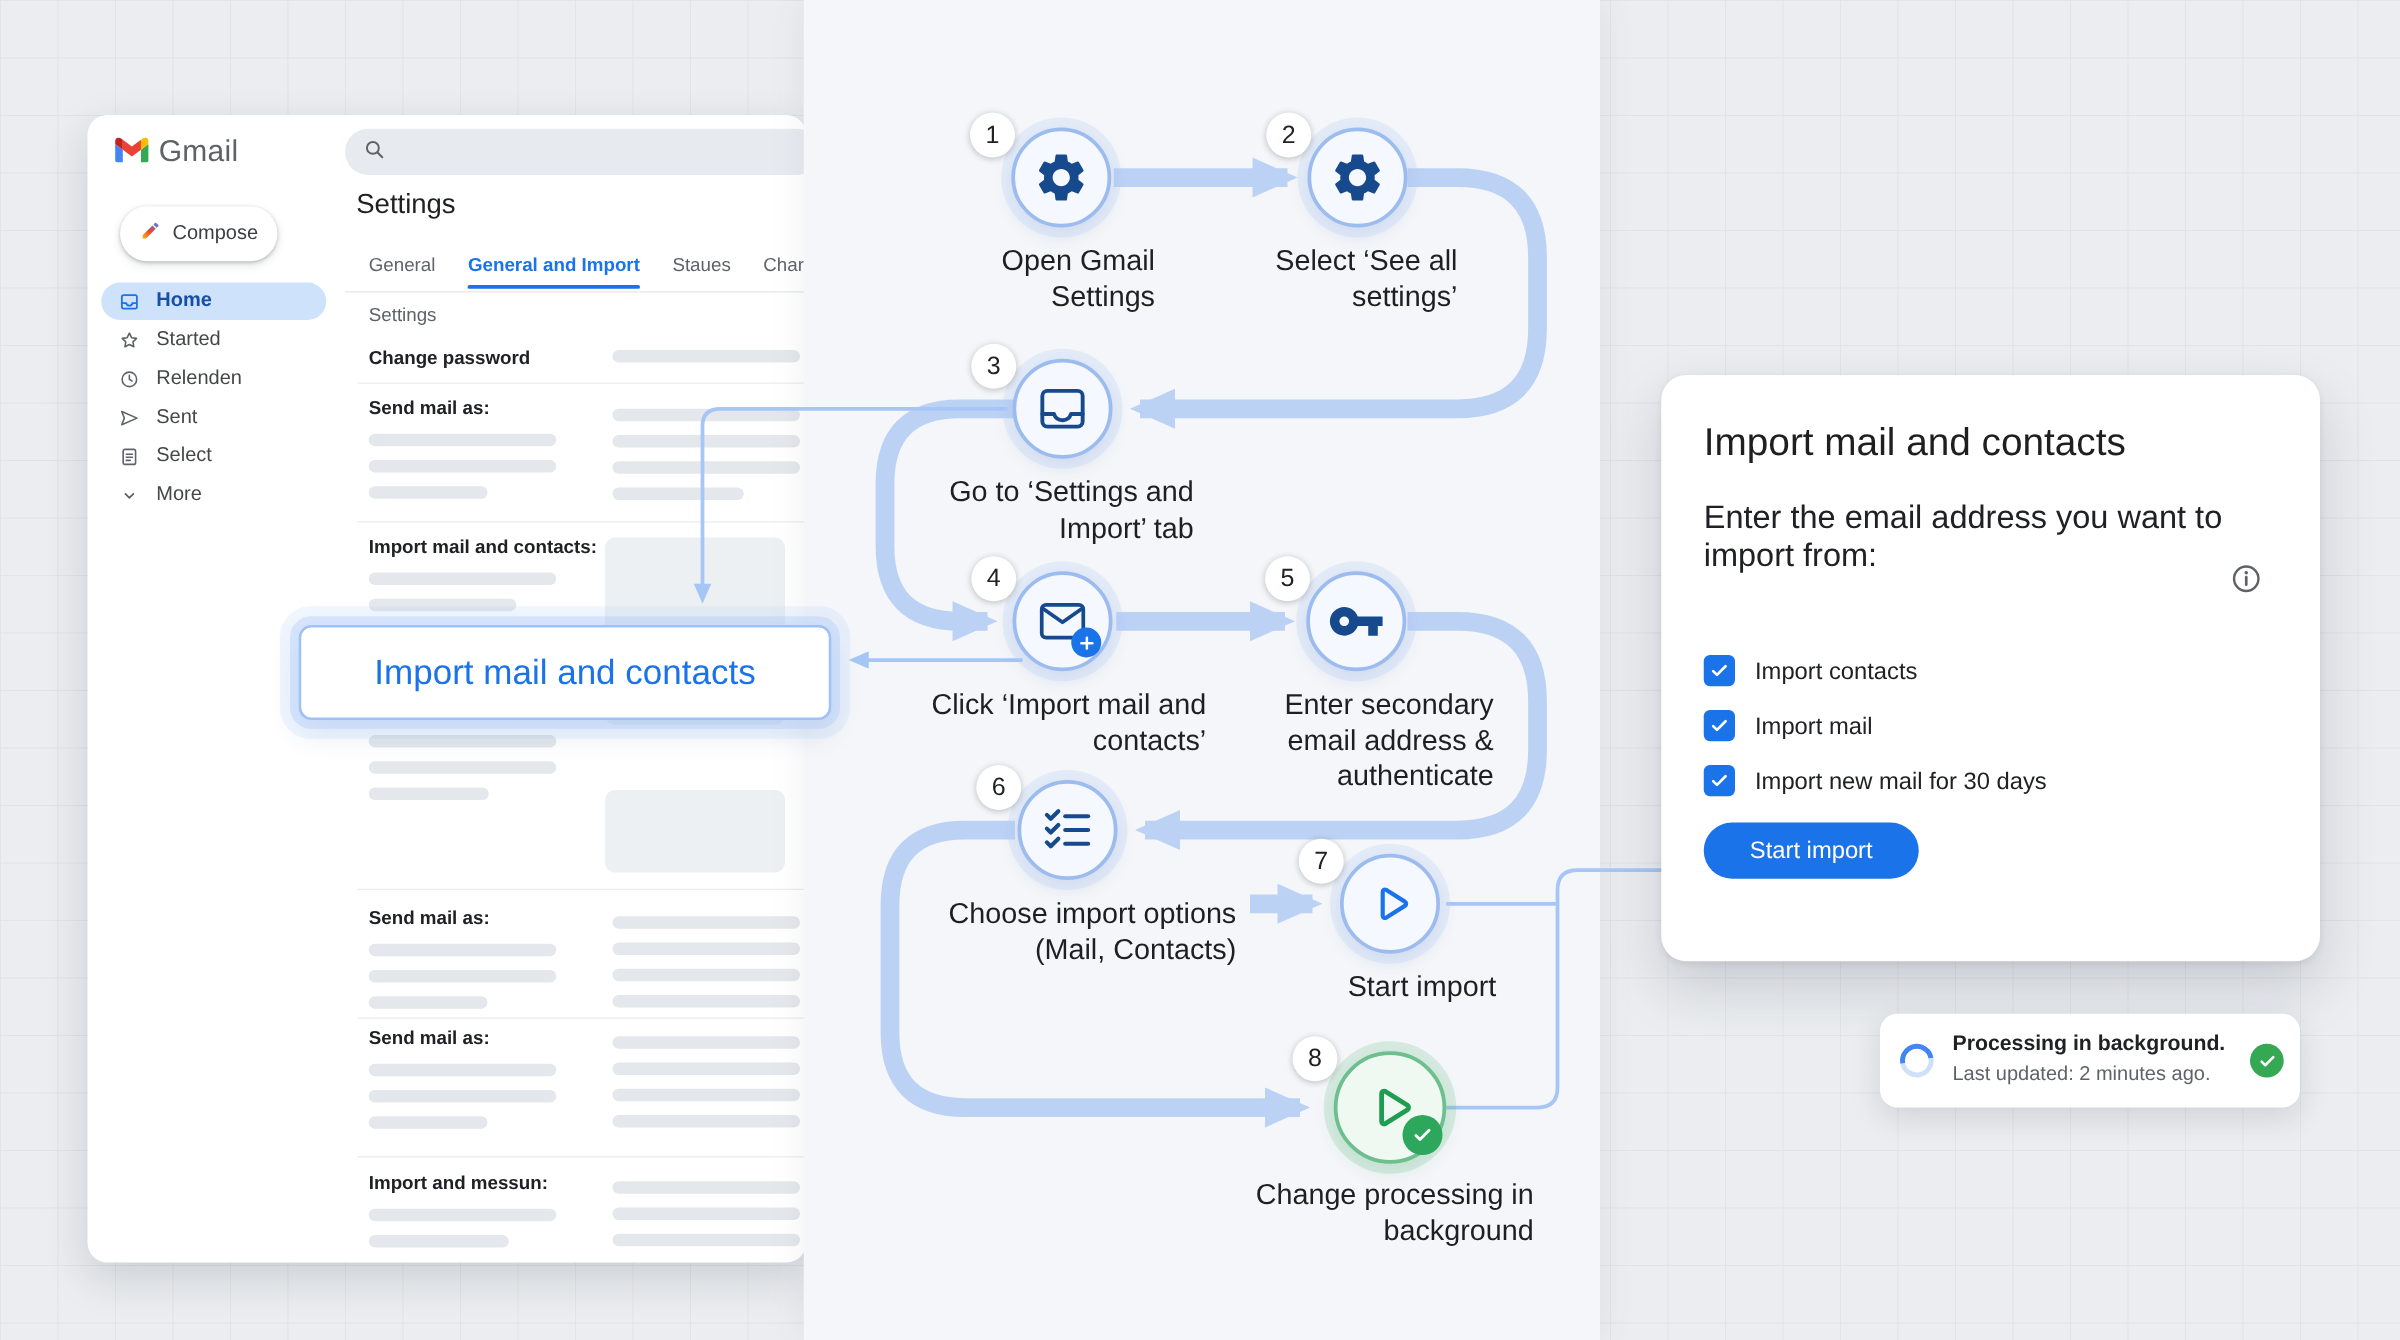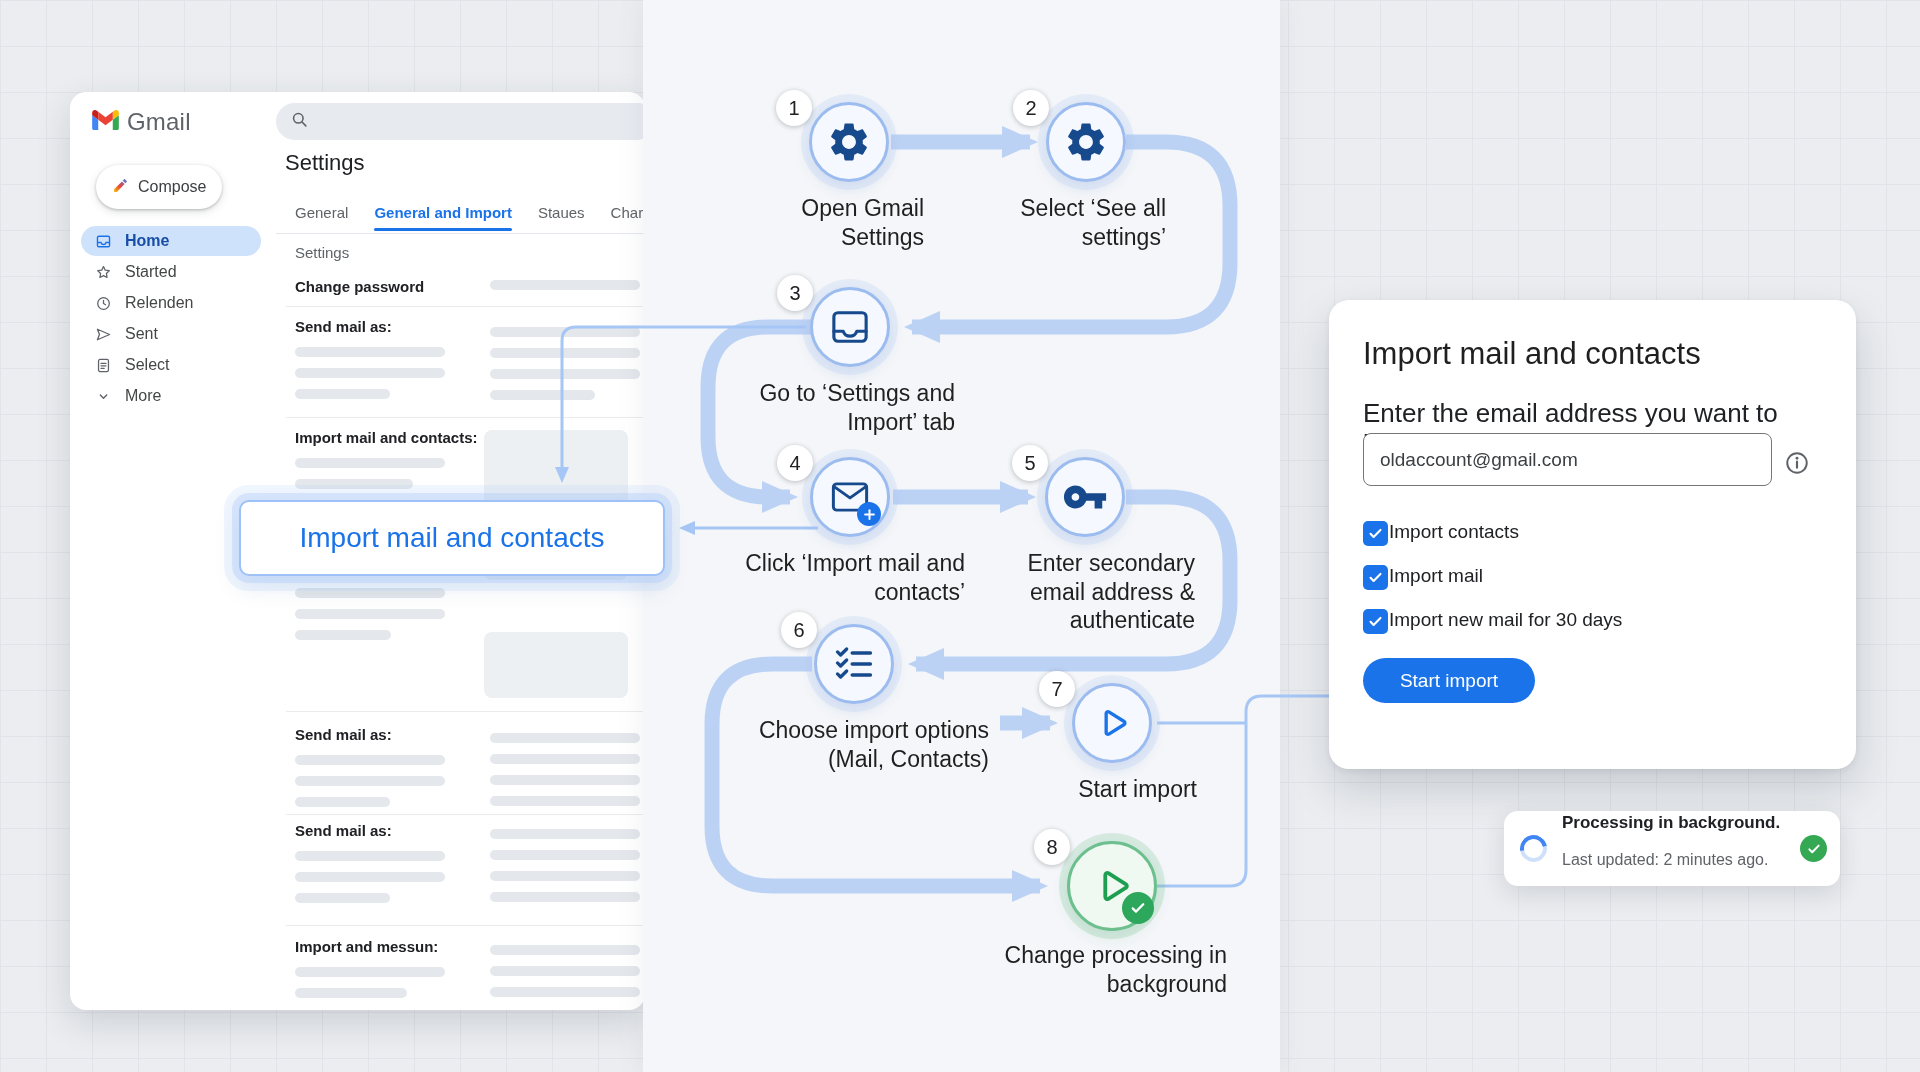--- a/index.html
+++ b/index.html
@@ -76,36 +76,36 @@
 
   
   .dialog{position:absolute;left:1329px;top:300px;width:527px;height:469px;background:#fff;
     border-radius:20px;z-index:4;box-shadow:0 2px 6px rgba(0,0,0,.07),0 20px 44px rgba(40,50,70,.18);}
   .dlg-title{position:absolute;left:34px;top:36px;font-size:31px;font-weight:500;color:#1f1f1f;}
   .dlg-prompt{position:absolute;left:34px;top:98px;font-size:26px;color:#202124;}
   .email-input{position:absolute;left:34px;top:133px;width:409px;height:53px;box-sizing:border-box;
     border:1.5px solid #747775;border-radius:8px;font-size:19px;color:#3c4043;padding:0 16px;
     background:#fff;font-family:inherit;outline:none;}
   .info-icon{position:absolute;left:455px;top:150px;display:flex;}
-  .opt{position:absolute;left:34px;display:flex;align-items:flex-start;gap:1px;height:28px;}
+  .opt{position:absolute;left:34px;display:flex;align-items:flex-end;gap:16px;height:28px;}
   .opt1{top:221px}.opt2{top:265px}.opt3{top:309px}
   .cb{width:25px;height:25px;border-radius:5px;background:#1a73e8;display:flex;align-items:center;
     justify-content:center;cursor:pointer;}
   .cb .tick{visibility:hidden}
   .cb.checked .tick{visibility:visible}
   .opt-label{font-size:19px;color:#202124;}
   .start-btn{position:absolute;left:34px;top:358px;width:172px;height:45px;border:none;border-radius:23px;
     background:#1a73e8;color:#fff;font-size:19px;font-weight:500;font-family:inherit;cursor:pointer;}
 
   
   .toast{position:absolute;left:1504px;top:811px;width:336px;height:75px;background:#fff;border-radius:14px;
     z-index:4;box-shadow:0 8px 24px rgba(40,50,70,.14);}
   .spinner{position:absolute;left:16px;top:24px;width:27px;height:27px;border-radius:50%;box-sizing:border-box;
     border:4px solid #cfe0fa;border-top-color:#4285f4;border-left-color:#4285f4;transform:rotate(35deg);}
-  .toast-title{position:absolute;left:58px;top:2px;font-size:17px;font-weight:700;color:#202124;white-space:nowrap;}
+  .toast-title{position:absolute;left:58px;top:14px;font-size:17px;font-weight:700;color:#202124;white-space:nowrap;}
   .toast-sub{position:absolute;left:58px;top:40px;font-size:16px;color:#5f6368;white-space:nowrap;}
   .toast-check{position:absolute;right:13px;top:24px;width:27px;height:27px;border-radius:50%;background:#34a853;
     display:flex;align-items:center;justify-content:center;}
 </style>
 </head>
 <body>
 
 <div class="stage">
 
   <div class="flow-panel"></div>
@@ -388,21 +388,20 @@
           <path d="M5 12.5l4.3 4.3L19 7"></path>
         </svg>
       </span>
     </div>
     <div class="slabel">Change processing in background</div>
   </div>
 
   <div class="dialog">
     <div class="dlg-title">Import mail and contacts</div>
     <div class="dlg-prompt">Enter the email address you want to import from:</div>
-    <input class="email-input" type="text" readonly="" value="oldaccount@gmail.com" style="">
     <span class="info-icon">
       <svg viewBox="0 0 24 24" width="26" height="26" fill="none">
         <circle cx="12" cy="12" r="9" stroke="#5f6368" stroke-width="1.8"></circle>
         <line x1="12" y1="10.8" x2="12" y2="16.4" stroke="#5f6368" stroke-width="2" stroke-linecap="round"></line>
         <circle cx="12" cy="7.6" r="1.3" fill="#5f6368"></circle>
       </svg>
     </span>
 
     <div class="opt opt1">
       <span class="cb checked">

